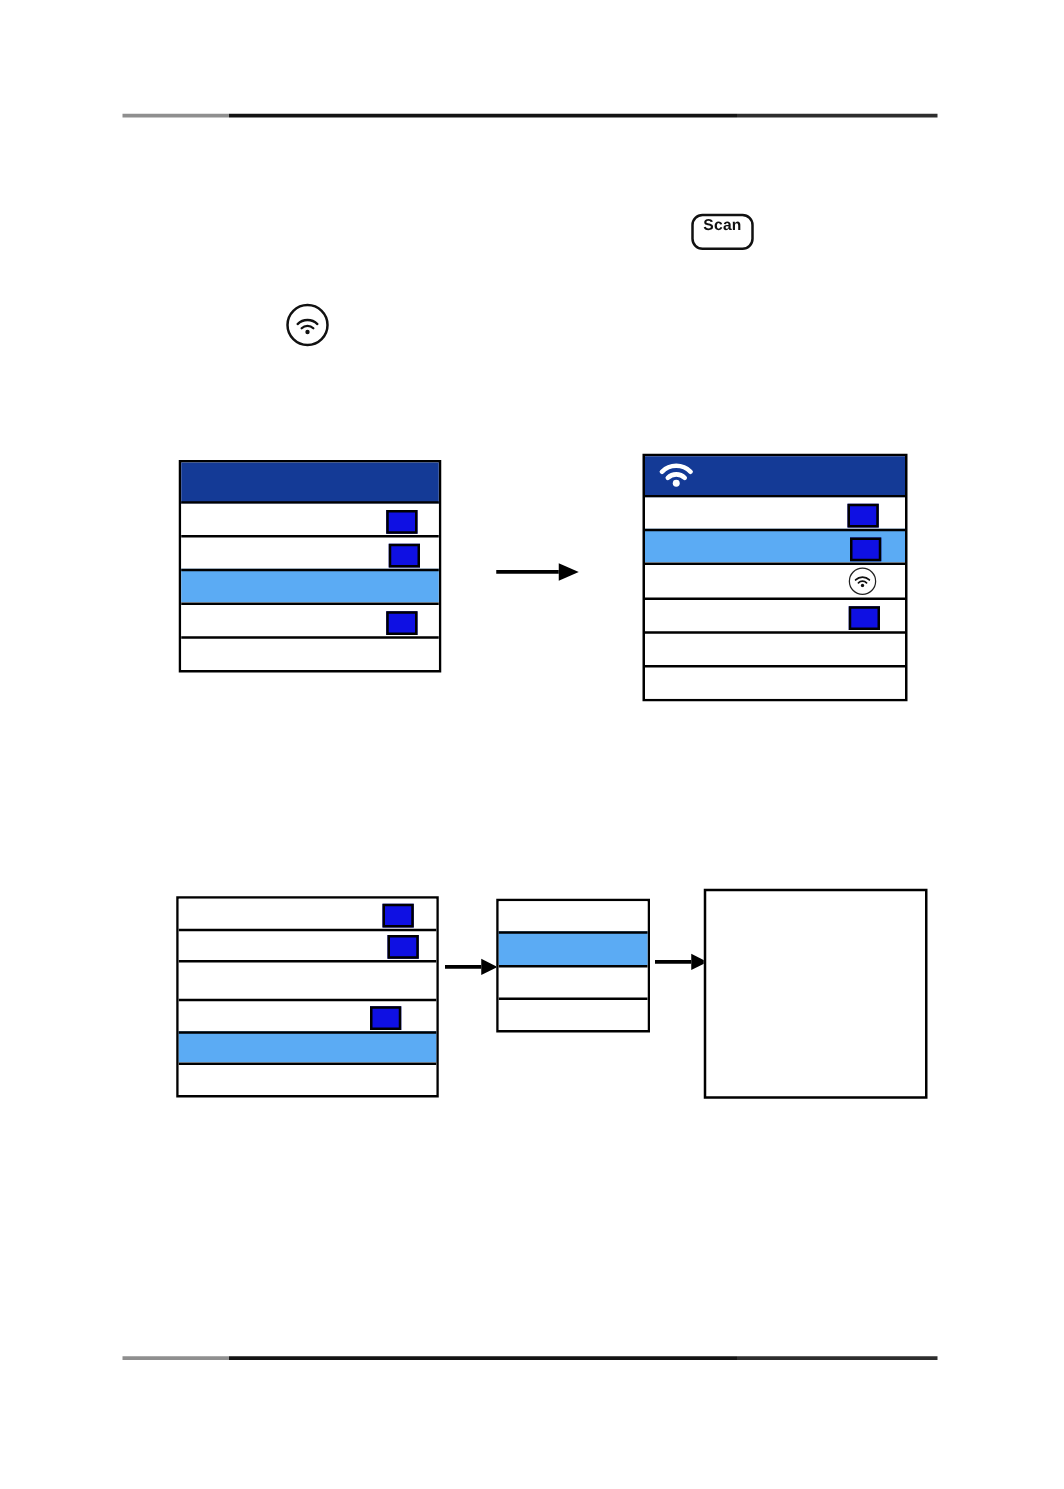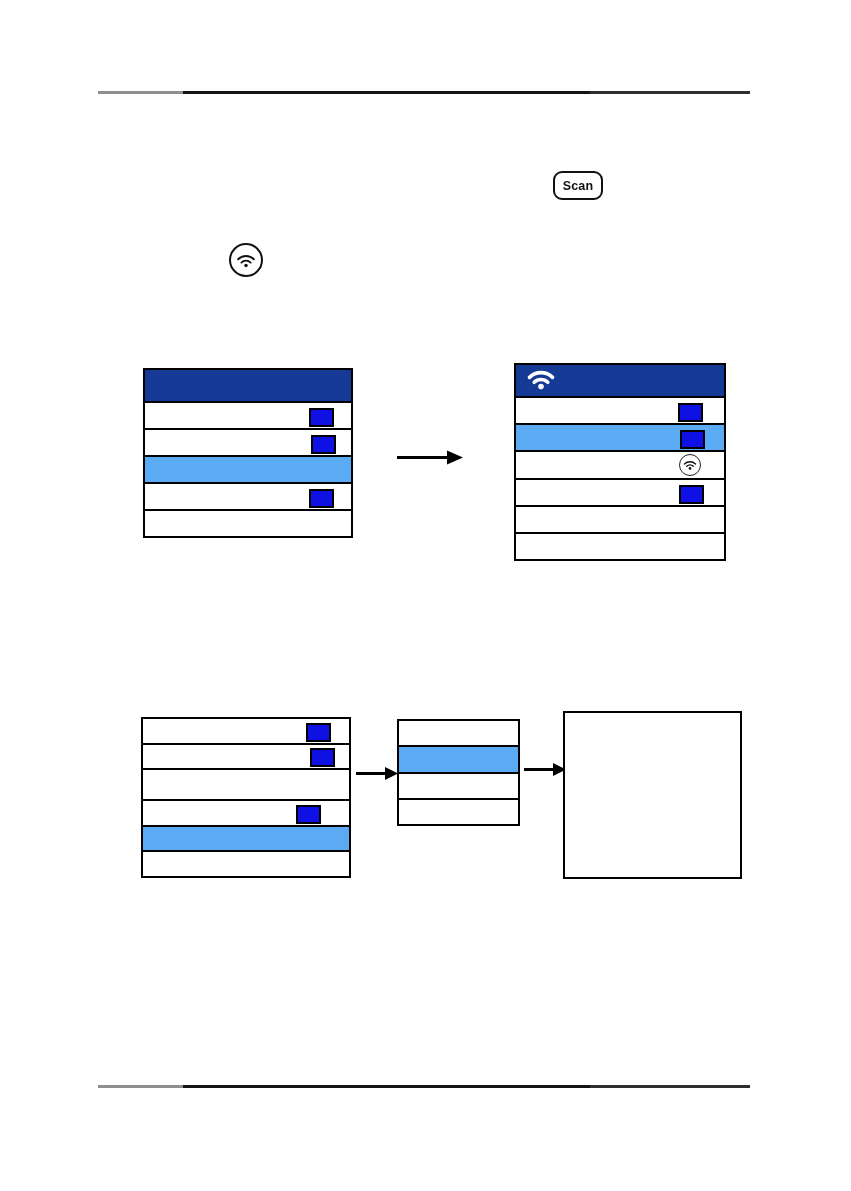--- a/index.html
+++ b/index.html
@@ -17,21 +17,21 @@
       #141414 85px, #141414 492px,
       #2e2e2e 492px, #2e2e2e 652px);
   }
   .rule.top { top:91px; }
   .rule.bottom { top:1085px; }
 
   
   .scan-btn {
     position:absolute; left:553px; top:171px; width:50px; height:29px;
     border:2.5px solid #111; border-radius:9px; background:#fff;
-    display:flex; align-items:center; justify-content:center;
+    display:flex; align-items:flex-start; justify-content:center;
     font-size:12.5px; font-weight:bold; color:#111; letter-spacing:0.2px;
   }
 
   
   .wifi-standalone {
     position:absolute; left:229px; top:243px; width:34px; height:34px;
     border:2.5px solid #111; border-radius:50%; background:#fff;
     display:flex; align-items:center; justify-content:center;
   }
 

